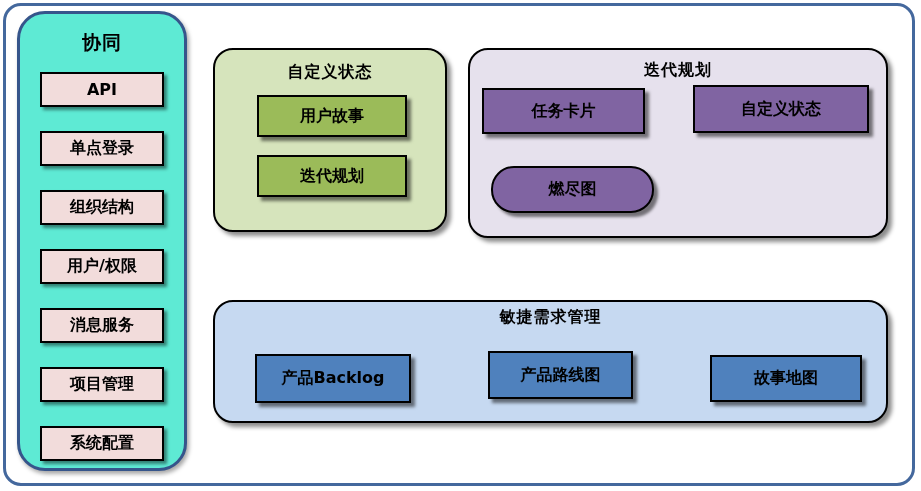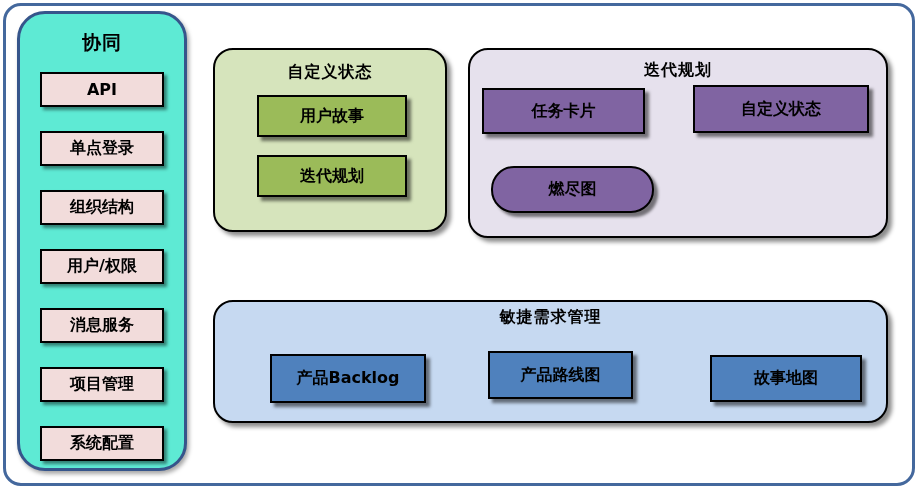--- a/index.html
+++ b/index.html
@@ -125,21 +125,21 @@
   .group-agile {
     left: 213px; top: 300px;
     width: 675px; height: 123px;
     background: #c6d9f1;
   }
   .group-agile .group-title { margin-top: 5px; }
   .group-agile .card {
     position: absolute;
     background: #4f81bd;
   }
-  .card-product-backlog { left: 55px;  top: 52px; width: 156px; height: 49px; }
+  .card-product-backlog { left: 40px;  top: 52px; width: 156px; height: 49px; }
   .card-product-roadmap { left: 273px; top: 49px; width: 145px; height: 48px; }
   .card-story-map       { left: 495px; top: 53px; width: 152px; height: 47px; }
 </style>
 </head>
 <body>
 
 <div class="canvas">
   <div class="outer-frame"></div>
 
   <aside class="sidebar">

